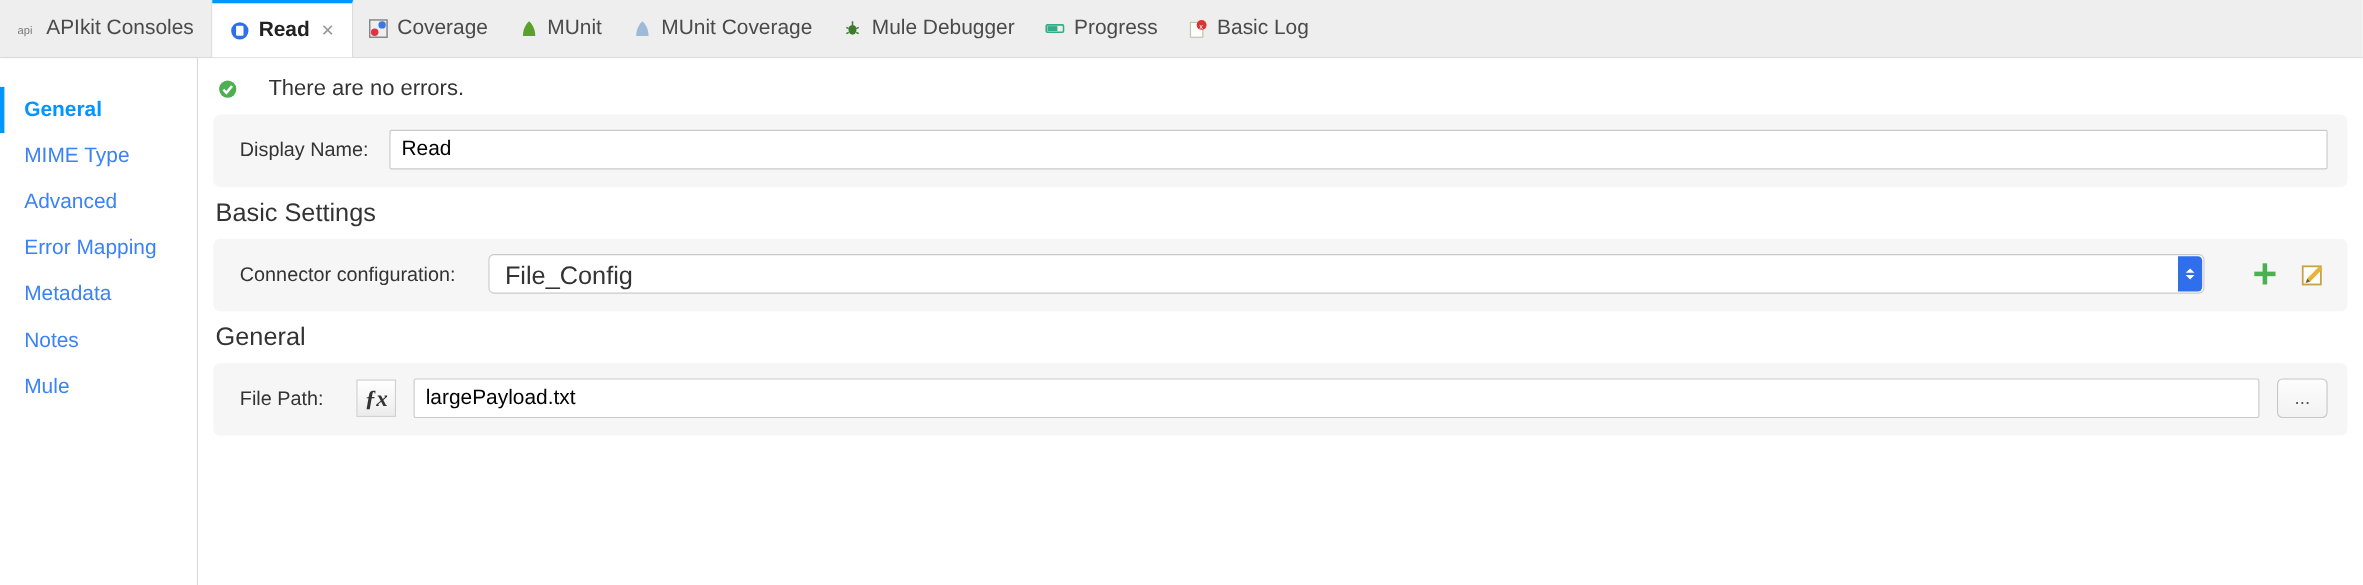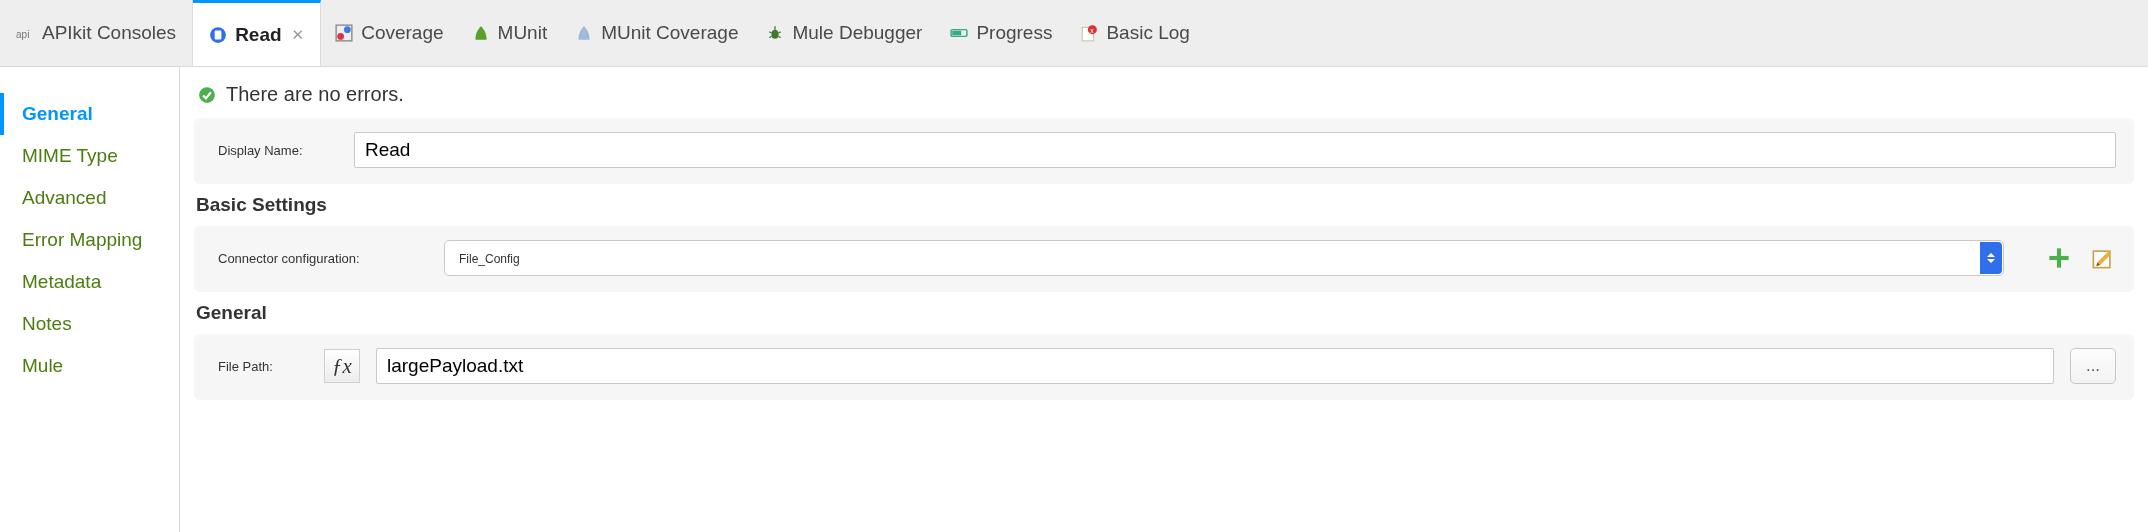--- a/index.html
+++ b/index.html
@@ -8,21 +8,21 @@
     width: 2148px; height: 532px;
     font-family: -apple-system, "Helvetica Neue", Arial, sans-serif;
     font-size: 19px;
     background: #ffffff;
     color: #333;
   }
 
   
   .tab-bar {
     width: 100%;
-    height: 67px;
+    height: 53px;
     background: #eeeeee;
     display: flex;
     align-items: stretch;
     border-bottom: 1px solid #d9d9d9;
   }
   .tab, .view-item {
     display: flex;
     align-items: center;
     padding: 0 16px;
     gap: 8px;
@@ -54,68 +54,67 @@
   .sidebar {
     width: 180px;
     flex: 0 0 180px;
     border-right: 1px solid #d8d8d8;
     background: #ffffff;
     padding-top: 26px;
     box-shadow: 2px 0 3px rgba(0,0,0,0.03);
   }
   .side-item {
     padding: 10px 14px 10px 22px;
-    color: #4d7c0f;
+    color: #3b82f6;
     cursor: default;
     font-size: 19px;
   }
   .side-item.selected {
     color: #0095ff;
     font-weight: 700;
     border-left: 4px solid #0095ff;
     padding-left: 18px;
   }
 
   .content {
     flex: 1;
     padding: 14px 14px 0 14px;
     overflow: hidden;
     background:#fff;
   }
 
   .status-line {
     display: flex;
     align-items: center;
-    gap: 10px;
+    gap: 28px;
     padding: 2px 0 12px 4px;
     font-size: 20px;
   }
 
   fieldset.group {
     border: none;
     background: #f6f6f6;
     border-radius: 6px;
     margin: 0 0 10px 0;
     padding: 14px 18px 16px 24px;
   }
   .section-title {
-    font-size: 19px;
+    font-size: 23px;
     margin: 0 0 10px 2px;
     color: #333;
-    font-weight: bold;
   }
 
   .form-row {
     display: flex;
     align-items: center;
     gap: 16px;
   }
   .form-label {
     white-space: nowrap;
-    font-size: 13px;
+    font-size: 18px;
     color: #333;
   }
   .text-input {
     flex: 1;
     height: 36px;
     border: 1px solid #c9c9c9;
     background: #ffffff;
     padding: 4px 10px;
     font-size: 19px;
     border-radius: 2px;
@@ -125,21 +124,21 @@
     flex: 1;
     position: relative;
   }
   .select-box {
     width: 100%;
     height: 36px;
     border: 1px solid #c9c9c9;
     border-radius: 5px;
     padding: 4px 36px 2px 14px;
     background: #fff;
-    font-size: 12px;
+    font-size: 23px;
     display:flex; align-items:center;
   }
   .select-caret {
     position: absolute;
     right: 2px; top: 2px; bottom: 2px;
     width: 22px;
     background: #2f6fec;
     border-radius: 0 4px 4px 0;
     display:flex; flex-direction:column; align-items:center; justify-content:center;
   }
@@ -164,21 +163,21 @@
     color:#555;
   }
   .fx-btn {
     width: 36px; height: 34px;
     border: 1px solid #cfcfcf;
     background: linear-gradient(#ffffff,#ececec);
     display:inline-flex; align-items:center; justify-content:center;
     font-style: italic;
     font-family: "Times New Roman", serif;
     font-size: 21px;
-    font-weight: 400;
+    font-weight: 700;
     color:#333;
   }
   .lbl-col-120 { width: 120px; }
   .lbl-col-210 { width: 210px; }
   .row-actions { display:flex; gap:18px; align-items:center; padding-left:26px;}
 </style>
 </head>
 <body>
 
 <div class="tab-bar">

